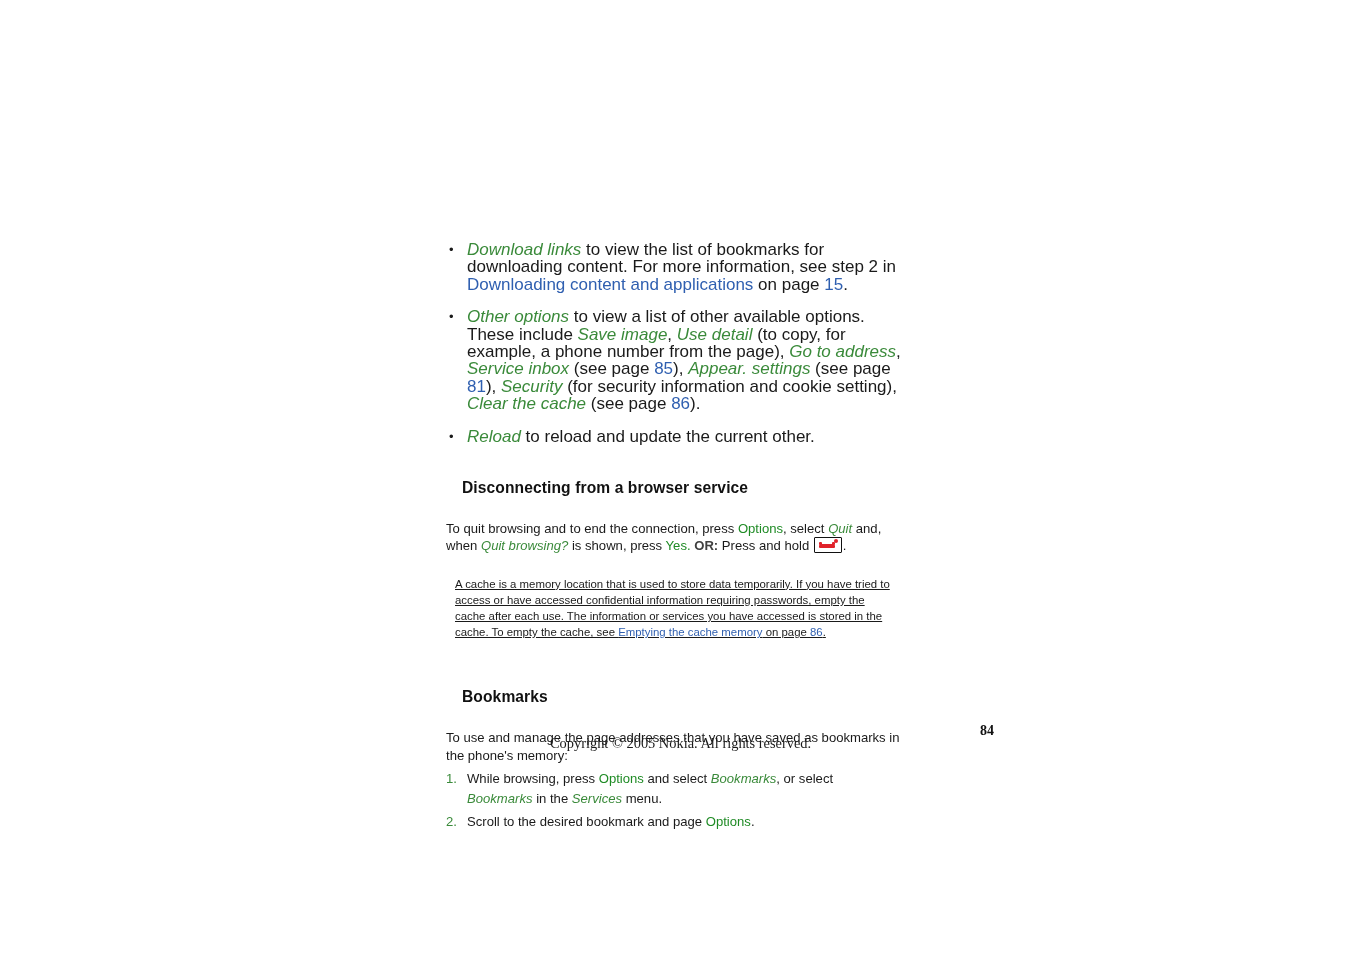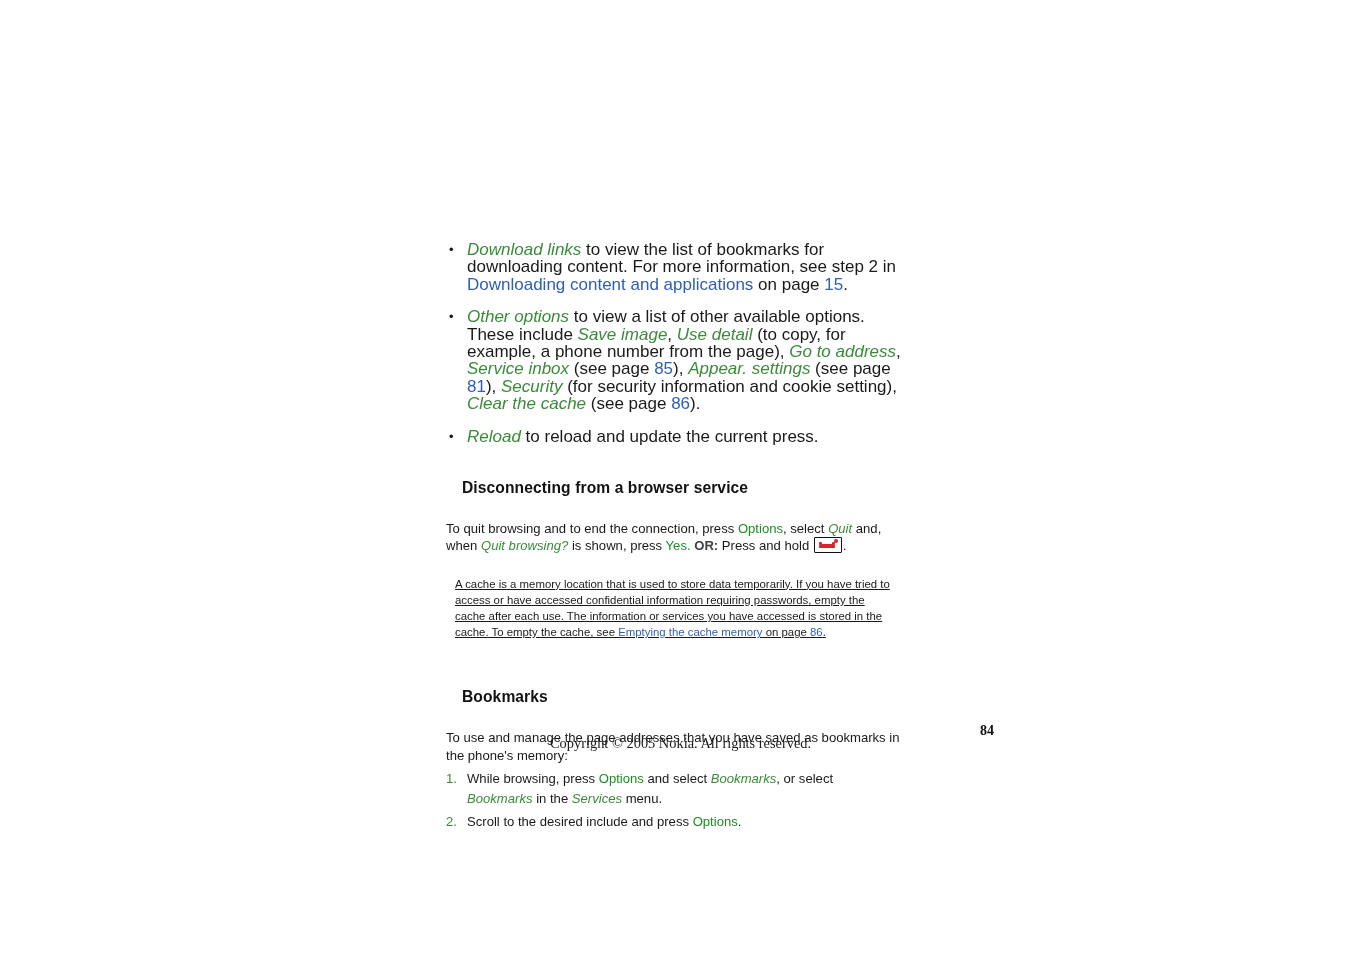--- a/index.html
+++ b/index.html
@@ -203,21 +203,21 @@
 
       <li>
         <span class="gi">Download links</span><span> to view the list of bookmarks for downloading content. For more information, see step 2 in </span><span class="lnk">Downloading content and applications</span><span> on page </span><span class="lnk">15</span><span>.</span>
       </li>
 
       <li>
         <span class="gi">Other options</span><span> to view a list of other available options. These include </span><span class="gi">Save image</span><span>, </span><span class="gi">Use detail</span><span> (to copy, for example, a phone number from the page), </span><span class="gi">Go to address</span><span>, </span><span class="gi">Service inbox</span><span> (see page </span><span class="lnk">85</span><span>), </span><span class="gi">Appear. settings</span><span> (see page </span><span class="lnk">81</span><span>), </span><span class="gi">Security</span><span> (for security information and cookie setting), </span><span class="gi">Clear the cache</span><span> (see page </span><span class="lnk">86</span><span>).</span>
       </li>
 
       <li>
-        <span class="gi">Reload</span><span> to reload and update the current press.</span>
+        <span class="gi">Reload</span><span> to reload and update the current other.</span>
       </li>
 
     </ul>
 
     <div class="sp-before-h1"></div>
 
     <h2 class="sec">Disconnecting from a browser service</h2>
 
     <div class="sp-h-to-p"></div>
 
@@ -235,21 +235,21 @@
 
     <p class="body">To use and manage the page addresses that you have saved as bookmarks in the phone's memory:</p>
 
     <div class="sp-p-to-ol"></div>
 
     <ol class="numbered">
       <li>
         <span class="num">1.</span><span>While browsing, press </span><span class="gb">Options</span><span> and select </span><span class="gi">Bookmarks</span><span>, or select </span><span class="gi">Bookmarks</span><span> in the </span><span class="gi">Services</span><span> menu.</span>
       </li>
       <li>
-        <span class="num">2.</span><span>Scroll to the desired include and press </span><span class="gb">Options</span><span>.</span>
+        <span class="num">2.</span><span>Scroll to the desired bookmark and page </span><span class="gb">Options</span><span>.</span>
       </li>
     </ol>
 
   </div>
 
   <div class="footer">
     <span class="copy">Copyright © 2005 Nokia. All rights reserved.</span>
     <span class="pageno">84</span>
   </div>
 

